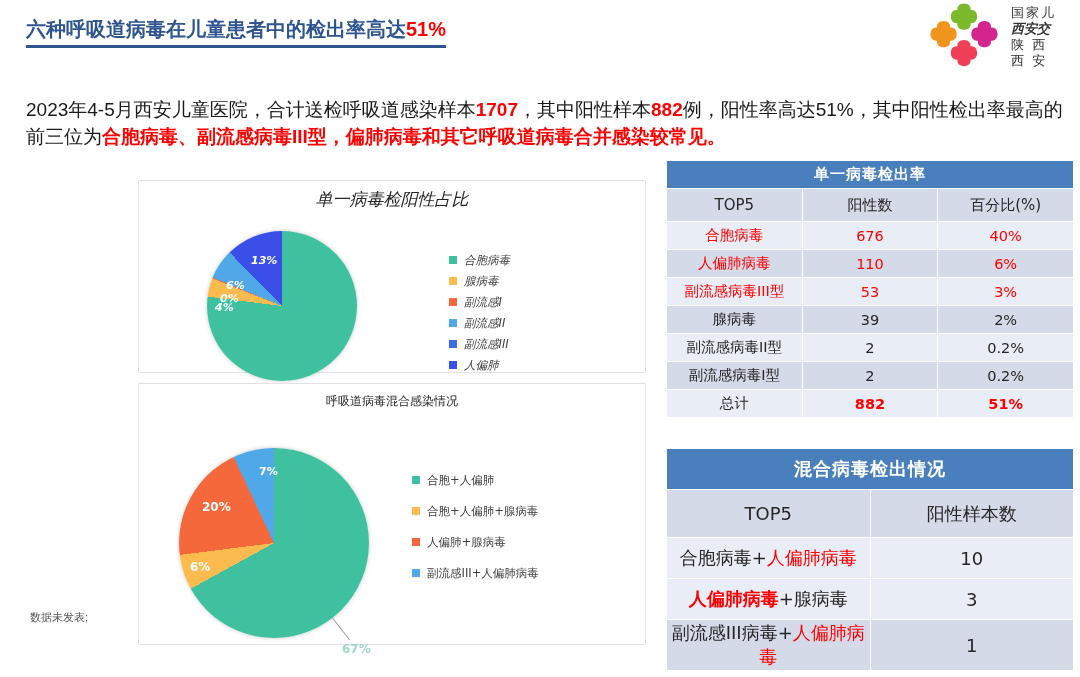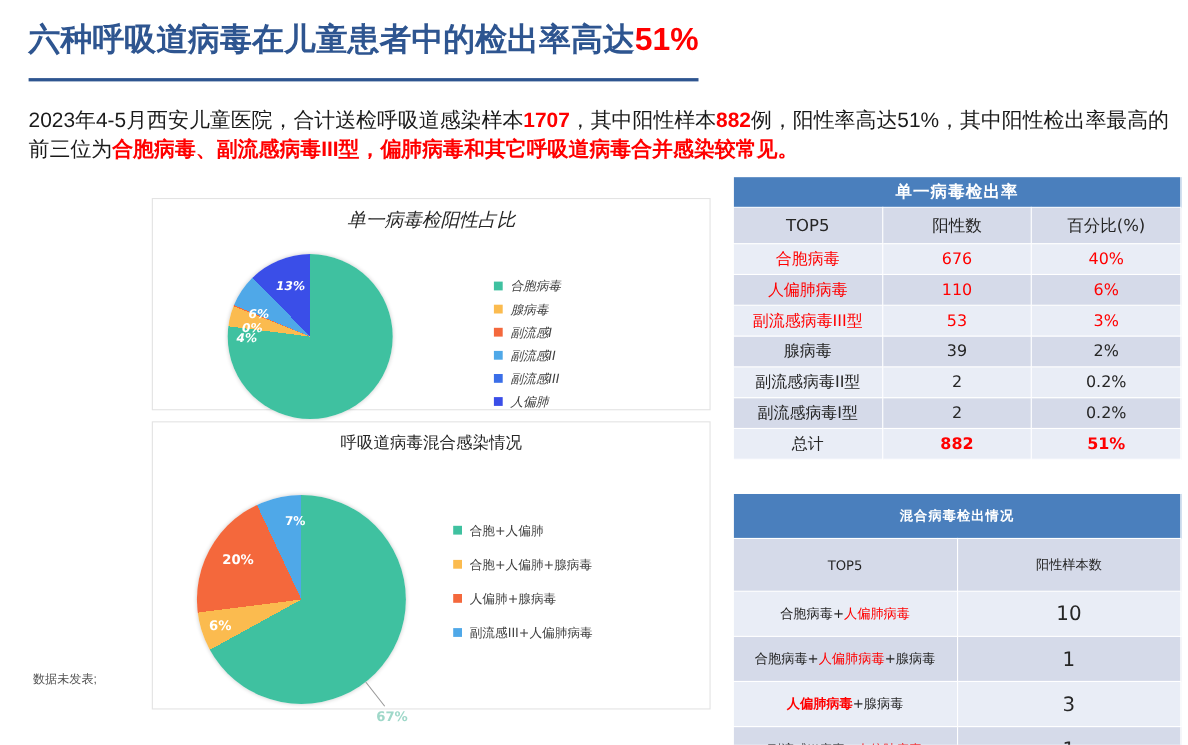--- a/index.html
+++ b/index.html
@@ -6,23 +6,23 @@
   body{
     width:1080px;height:677px;background:#ffffff;overflow:hidden;
     font-family:"Liberation Sans","DejaVu Sans",sans-serif;
     -webkit-font-smoothing:antialiased;
   }
   .slide{position:relative;width:1080px;height:677px;}
 
   
   .title{
     position:absolute;left:26px;top:16px;
-    font-size:29px;font-weight:bold;color:#2e5590;
+    font-size:20px;font-weight:bold;color:#2e5590;
     letter-spacing:0px;white-space:nowrap;
-    border-bottom:3px solid #2e5590;padding-bottom:15px;
+    border-bottom:3px solid #2e5590;padding-bottom:2px;
   }
   .title .hl{color:#ff0000;}
   .logo-wrap{position:absolute;left:925px;top:2px;display:flex;align-items:center;gap:8px;}
   .logo-mark{width:78px;height:70px;position:relative;}
   .logo-text{
     font-family:"DejaVu Sans",sans-serif;
     font-size:13px;line-height:16px;color:#333;white-space:nowrap;
     letter-spacing:2px;
   }
   .logo-text .l2{font-style:italic;font-weight:bold;letter-spacing:0px;}
@@ -39,21 +39,21 @@
   .card{
     position:absolute;background:#fff;border:1px solid #e3e3e3;
     box-sizing:border-box;
   }
   #card1{left:138px;top:180px;width:508px;height:193px;font-style:italic;}
   #card2{left:138px;top:383px;width:508px;height:262px;}
   .chart-title{
     text-align:center;font-size:17px;color:#262626;margin-top:7px;
     font-family:"DejaVu Sans",sans-serif;font-weight:normal;
   }
-  #card2 .chart-title{font-size:15px;margin-top:9px;}
+  #card2 .chart-title{font-size:12px;margin-top:9px;}
   .chart-body{position:relative;width:100%;height:100%;}
   .pie{position:absolute;border-radius:50%;}
   .pielbl{
     position:absolute;font-size:11px;font-weight:bold;color:#ffffff;
     font-family:"DejaVu Sans",sans-serif;white-space:nowrap;
   }
   .pielbl.out{color:#9fd8c9;font-weight:bold;}
   .leader{position:absolute;background:#9a9a9a;}
 
   .legend{position:absolute;font-size:11.5px;color:#3f3f3f;
@@ -79,32 +79,50 @@
     background:#4a7fbd;color:#ffffff;font-weight:bold;font-size:15px;
     height:25px;letter-spacing:1px;
   }
   .tbl .colhead{background:#d5dae9;height:30px;font-size:15px;}
   .tbl .r-odd{background:#e9edf6;}
   .tbl .r-even{background:#d5dae9;}
   .tbl .red{color:#ff0000;}
   .tbl .redb{color:#ff0000;font-weight:bold;}
   .tbl .h28{height:28px;}
   #tbl2 .colhead{height:45px;}
-  #tbl2 td{height:38px;font-size:12px;}
+  #tbl2 td{height:38px;font-size:18px;}
   #tbl2 .num{font-size:18px;}
 </style>
 </head>
 <body>
 
 <div class="slide">
 
   <div class="title">
     <span>六种呼吸道病毒在儿童患者中的检出率高达</span><span class="hl">51%</span>
   </div>
 
+  <div class="logo-wrap">
+    <div class="logo-mark">
+      <svg viewBox="0 0 100 96" width="78" height="70" aria-hidden="true">
+        <g>
+          <path d="M50 2c6 0 10 4 9 9 5-1 9 3 9 9 0 6-4 10-9 9 1 5-3 9-9 9s-10-4-9-9c-5 1-9-3-9-9 0-6 4-10 9-9-1-5 3-9 9-9z" fill="#7ab929"></path>
+          <path d="M22 26c6 0 10 4 9 9 5-1 9 3 9 9 0 6-4 10-9 9 1 5-3 9-9 9s-10-4-9-9c-5 1-9-3-9-9 0-6 4-10 9-9-1-5 3-9 9-9z" fill="#f0961e"></path>
+          <path d="M78 26c6 0 10 4 9 9 5-1 9 3 9 9 0 6-4 10-9 9 1 5-3 9-9 9s-10-4-9-9c-5 1-9-3-9-9 0-6 4-10 9-9-1-5 3-9 9-9z" fill="#d4258f"></path>
+          <path d="M50 52c6 0 10 4 9 9 5-1 9 3 9 9 0 6-4 10-9 9 1 5-3 9-9 9s-10-4-9-9c-5 1-9-3-9-9 0-6 4-10 9-9-1-5 3-9 9-9z" fill="#f04058"></path>
+        </g>
+      </svg>
+    </div>
+    <div class="logo-text">
+      <div>国家儿</div>
+      <div class="l2">西安交</div>
+      <div>陕 西</div>
+      <div>西 安</div>
+    </div>
+  </div>
 
   <div class="para">
     <span>2023年4-5月西安儿童医院，合计送检呼吸道感染样本</span><span class="red">1707</span><span>，其中阳性样本</span><span class="red">882</span><span>例，阳性率高达51%，其中阳性检出率最高的前三位为</span><span class="redbold">合胞病毒、副流感病毒III型，偏肺病毒和其它呼吸道病毒合并感染较常见。</span>
   </div>
 
   <div class="card" id="card1">
     <div class="chart-title">单一病毒检阳性占比</div>
     <div class="chart-body">
 
       <div class="pie" style="left:68px;top:20px;width:150px;height:150px;
@@ -248,24 +266,20 @@
       <td class="caphead" colspan="2">混合病毒检出情况</td>
     </tr>
     <tr>
       <td class="colhead" style="width:280px">TOP5</td>
       <td class="colhead">阳性样本数</td>
     </tr>
     <tr class="r-odd">
       <td><span>合胞病毒+</span><span class="red">人偏肺病毒</span><span></span></td>
       <td class="num">10</td>
     </tr>
-    <tr class="r-even">
-      <td><span>合胞病毒+</span><span class="red">人偏肺病毒</span><span>+腺病毒</span></td>
-      <td class="num">1</td>
-    </tr>
     <tr class="r-odd">
       <td><span></span><span class="redb">人偏肺病毒</span><span>+腺病毒</span></td>
       <td class="num">3</td>
     </tr>
     <tr class="r-even">
       <td><span>副流感III病毒+</span><span class="red">人偏肺病毒</span><span></span></td>
       <td class="num">1</td>
     </tr>
   </tbody>
     </table>

